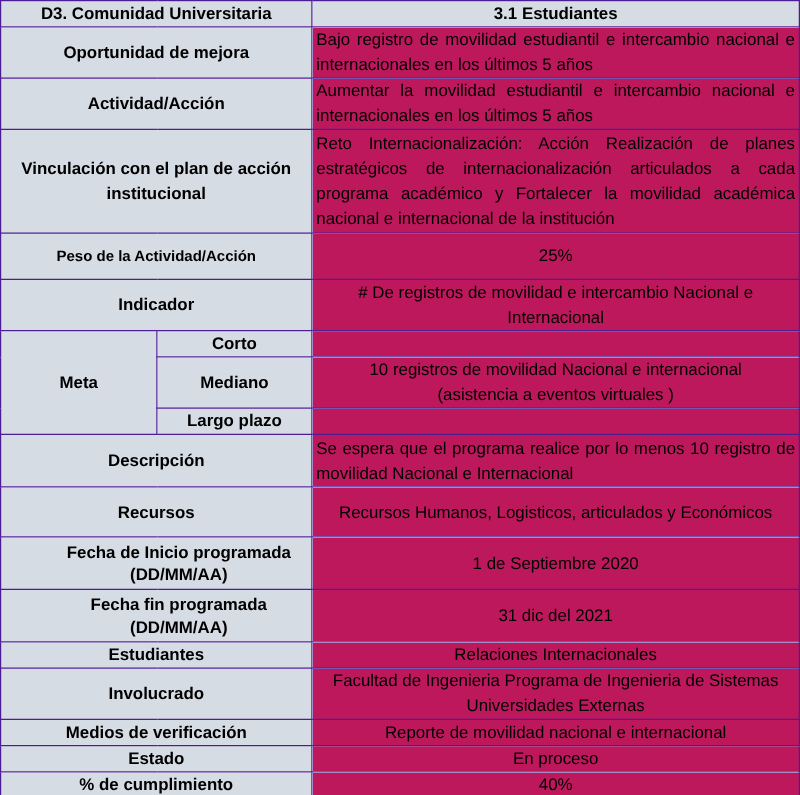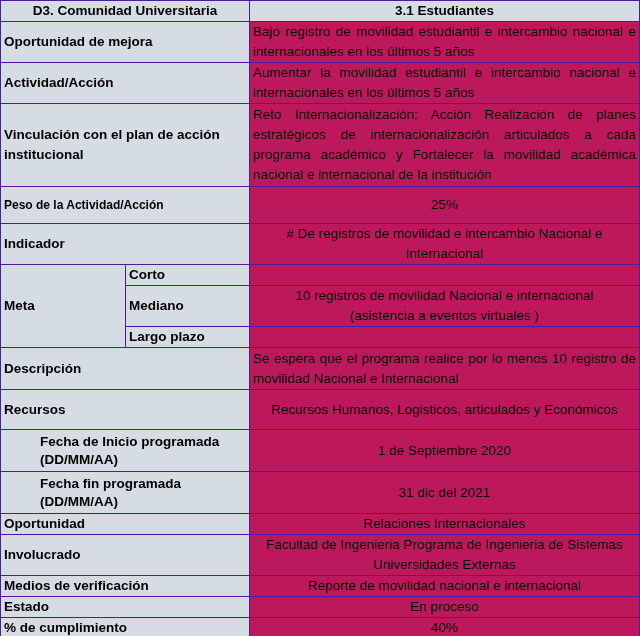--- a/index.html
+++ b/index.html
@@ -15,20 +15,21 @@
   td {
     border: 1px solid #4c1d95;
     padding: 0 3px;
     vertical-align: middle;
     line-height: 20px;
     overflow: hidden;
   }
   td.lbl {
     background: #d6dce4;
     font-weight: bold;
+    text-align: center;
     font-size: 13.5px;
   }
   td.lbl.small { font-size: 12px; }
   td.val { background: #be185d; }
   td.val.just { text-align: justify; text-align-last: left; }
   td.val.ctr { text-align: center; }
   td.hdr { background: #d6dce4; font-weight: bold; text-align: center; }
   .r0 { height: 21px; }
   .r1 { height: 41px; }
   .r2 { height: 41px; }
@@ -114,21 +115,21 @@
     <td class="val ctr">1 de Septiembre 2020</td>
   </tr>
   <tr class="r12">
     <td class="lbl tight" colspan="2">
       <div>Fecha fin  programada</div>
       <div>(DD/MM/AA)</div>
     </td>
     <td class="val ctr">31 dic del 2021</td>
   </tr>
   <tr class="r13">
-    <td class="lbl" colspan="2">Oportunidad</td>
+    <td class="lbl" colspan="2">Estudiantes</td>
     <td class="val ctr">Relaciones Internacionales</td>
   </tr>
   <tr class="r14">
     <td class="lbl" colspan="2">Involucrado</td>
     <td class="val ctr">
       <div>Facultad de Ingenieria Programa de Ingenieria de Sistemas</div>
       <div>Universidades Externas</div>
     </td>
   </tr>
   <tr class="r15">

